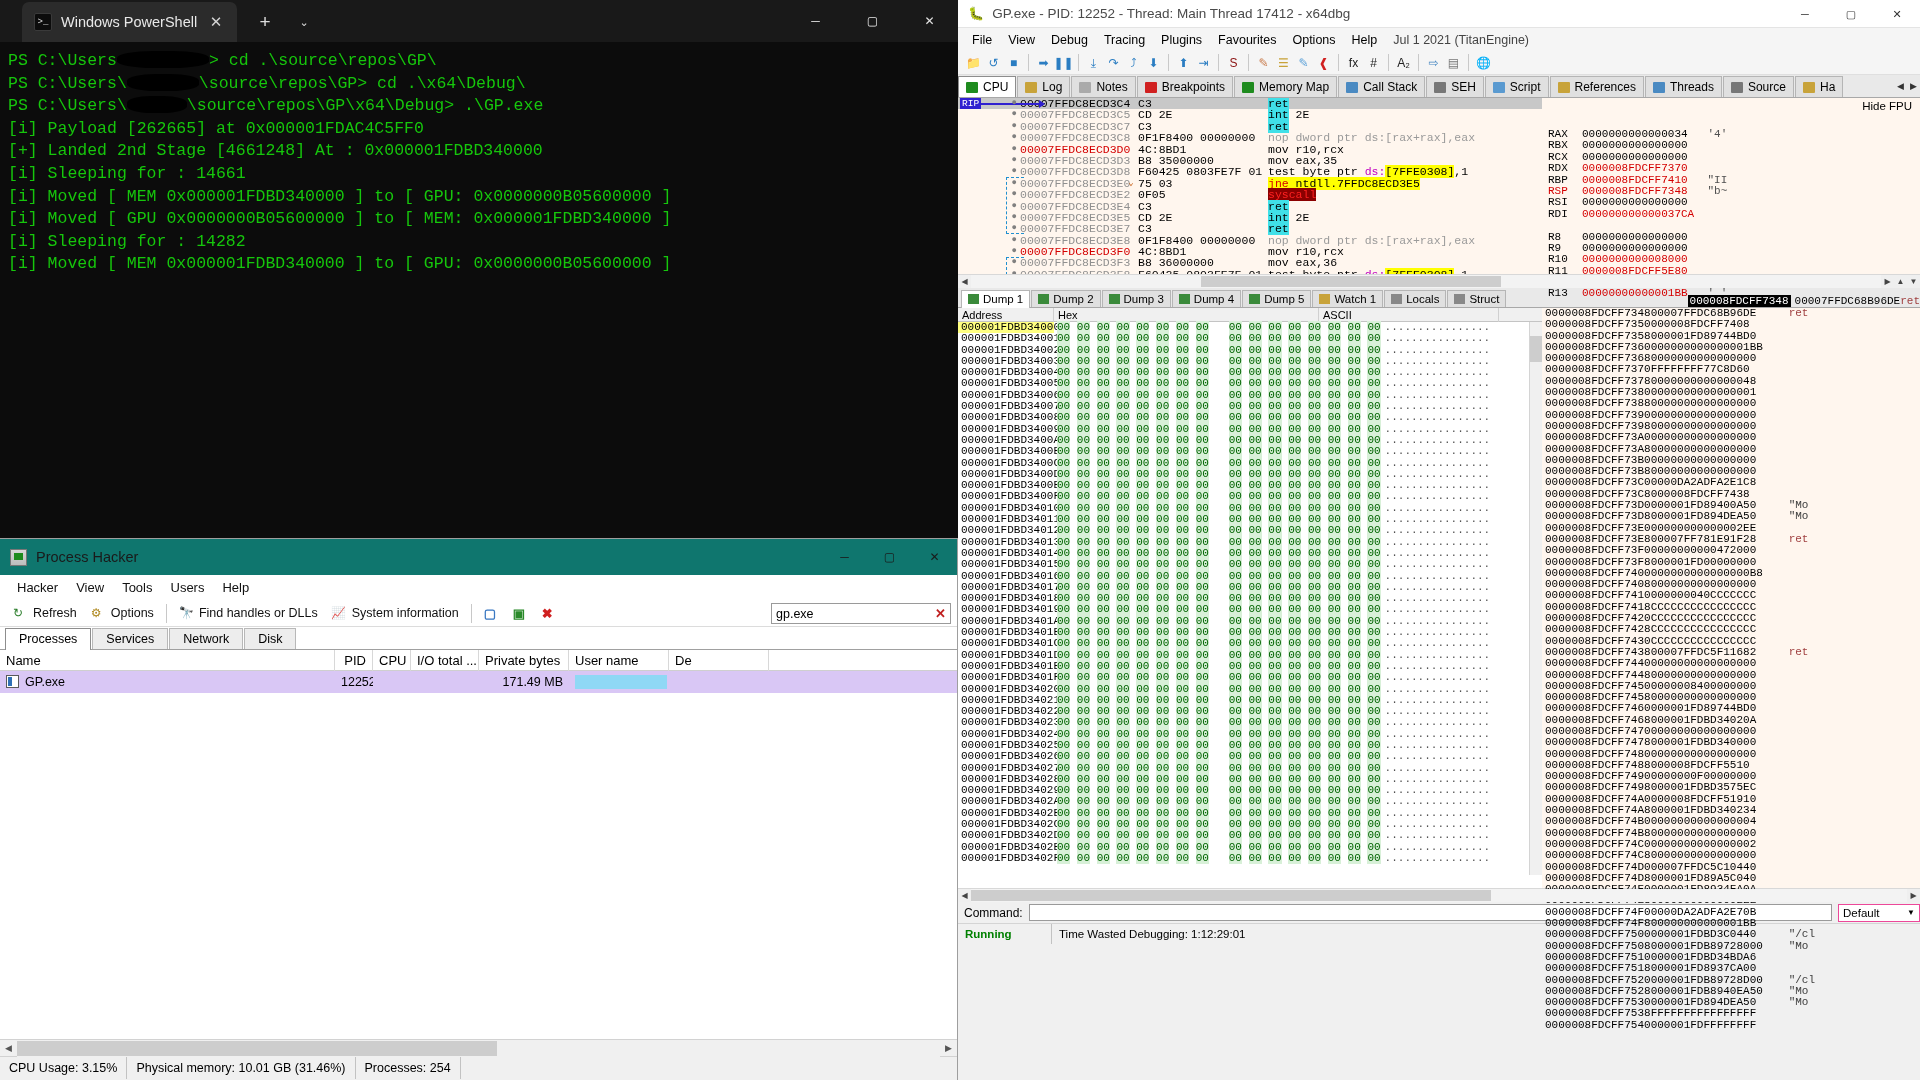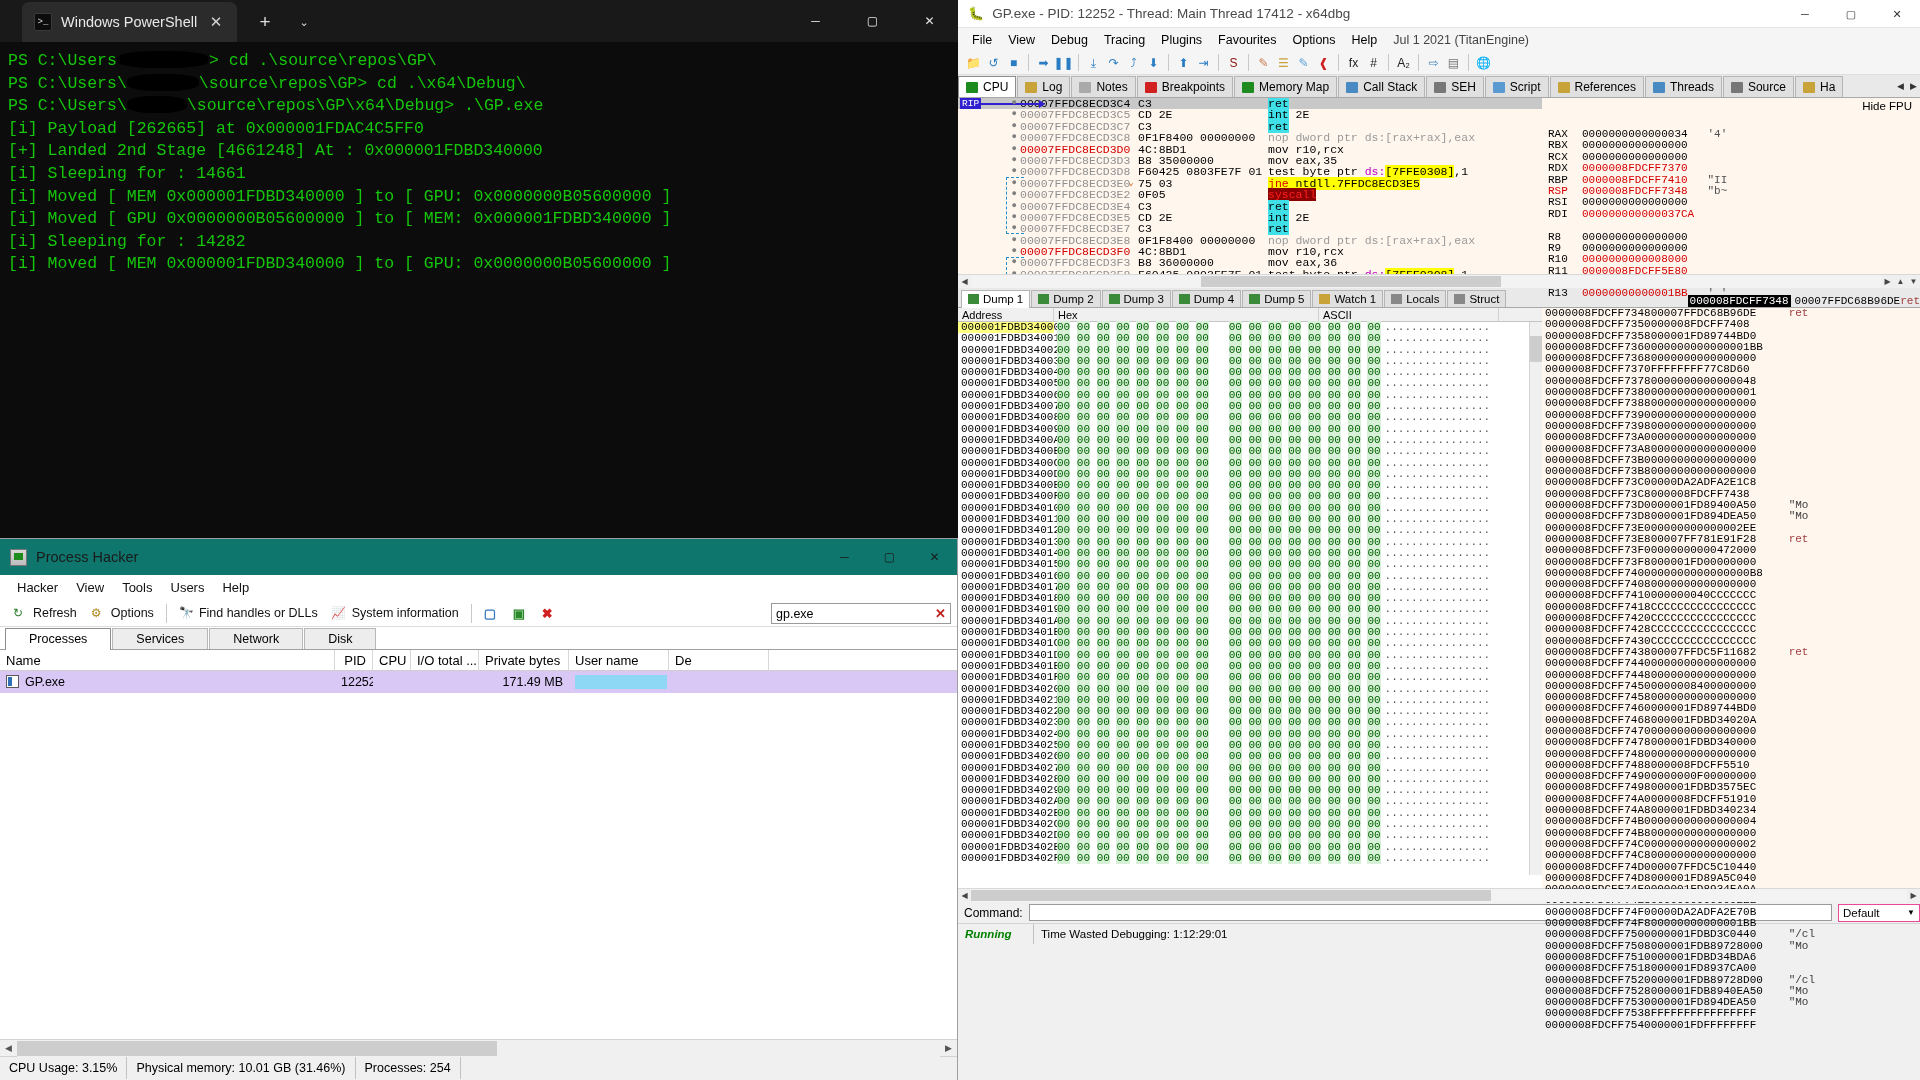--- a/index.html
+++ b/index.html
@@ -62,21 +62,21 @@
   .tb-ico { width:15px; height:15px; margin-right:5px; display:inline-block;
     position:relative; }
   .tb-sep { width:1px; height:19px; background:#c8c8c8; margin:0 5px; }
   #ph-search { position:absolute; right:6px; top:3px; width:180px; height:21px;
     border:1px solid #9a9a9a; background:#fff; display:flex; align-items:center;
     padding:0 4px; font-size:12.5px; }
   #ph-search-text { flex:1; color:#000; }
   #ph-search-clear { color:#c02020; font-weight:bold; font-size:13px; }
   #ph-tabs { height:23px; display:flex; align-items:flex-end; background:#ffffff;
     padding-left:5px; border-bottom:1px solid #a0a0a0; }
-  .ph-tab { padding:3px 23px 3px; font-size:12.5px; border:1px solid #b8b8b8;
+  .ph-tab { padding:3px 13px 3px; font-size:12.5px; border:1px solid #b8b8b8;
     border-bottom:none; background:#ededed; margin-right:1px; }
   .ph-tab.active { background:#ffffff; border-color:#8d8d8d;
     position:relative; top:1px; padding-bottom:4px; }
   #ph-listhdr { height:21px; display:flex; background:#ffffff;
     border-bottom:1px solid #cfcfcf; font-size:13px; align-items:center; }
   .lh { padding:0 6px; height:21px; line-height:21px; border-right:1px solid #d8d8d8;
     overflow:hidden; white-space:nowrap; }
   #ph-rows { background:#ffffff; height:368px; }
   .ph-row { height:22px; display:flex; align-items:center; font-size:12.5px;
     background:#d9c7f5; }
@@ -227,21 +227,21 @@
   #cmd-input { flex:1; height:17px; background:#fff; border:1px solid #9a9a9a;
     margin-right:6px; }
   #cmd-default { width:82px; height:18px; background:#fff; border:1px solid #ec4899;
     font-size:11.5px; padding-left:4px; display:flex; align-items:center;
     justify-content:space-between; }
   #cmd-default .cv { padding-right:4px; font-size:8px; }
   #xd-status { height:20px; display:flex; align-items:center; background:#f0f0f0;
     font-size:11.5px; border-top:1px solid #d4d4d4; }
   .xs { padding:0 7px; height:20px; line-height:20px;
     border-right:1px solid #c2c2c2; }
-  .xs.running { color:#008000; font-weight:bold; width:76px;font-style:italic; }
+  .xs.running { color:#008000; font-weight:bold; width:94px; }
   .xs.grow { flex:1; }
 </style>
 </head>
 <body>
 
 <div class="screen">
 
   <div id="powershell">
     <div id="ps-titlebar">
       <div id="ps-tab">

